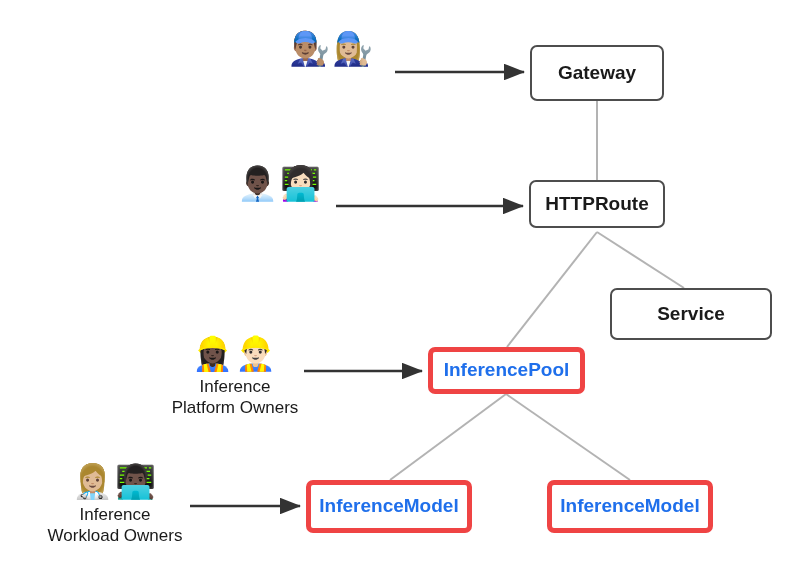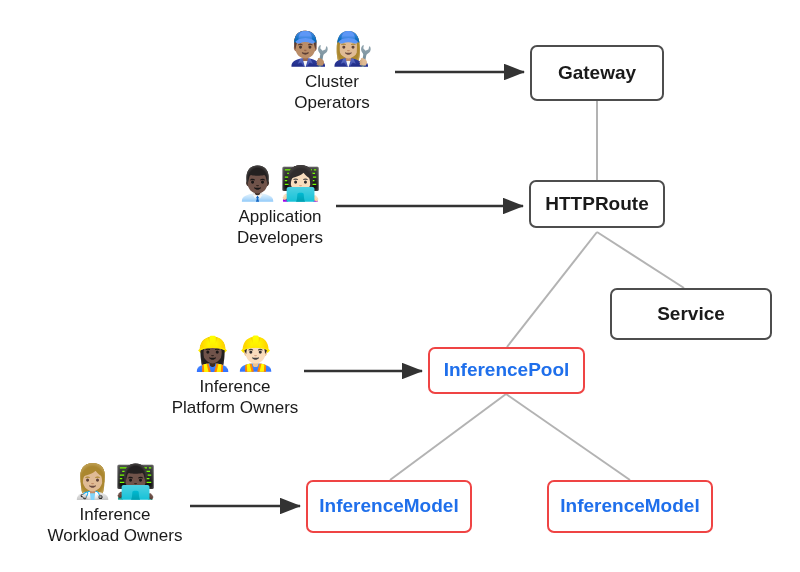--- a/index.html
+++ b/index.html
@@ -34,21 +34,21 @@
     text-align: center;
     line-height: 1.1;
   }
   .node.plain {
     border: 2px solid #4d4d4d;
     color: #1a1a1a;
     font-weight: bold;
     font-size: 19px;
   }
   .node.accent {
-    border: 2px solid #ef4444;
+    border: 5px solid #ef4444;
     color: #1f6feb;
     font-weight: bold;
     font-size: 19px;
   }
   .actor {
     position: absolute;
     display: flex;
     flex-direction: column;
     align-items: center;
     width: 190px;
@@ -111,27 +111,23 @@
       <div class="node accent" style="left: 306px; top: 480px; width: 166px; height: 53px;">
         <span>InferenceModel</span>
       </div>
       <div class="node accent" style="left: 547px; top: 480px; width: 166px; height: 53px;">
         <span>InferenceModel</span>
       </div>
     </div>
   <div id="actors-layer">
       <div class="actor" style="left: 237px; top: 30px;">
         <div class="actor-emojis">👨🏽‍🔧👩🏼‍🔧</div>
-        <div class="actor-label">Cluster
-Operators</div>
       </div>
       <div class="actor" style="left: 185px; top: 165px;">
         <div class="actor-emojis">👨🏿‍💼👩🏻‍💻</div>
-        <div class="actor-label">Application
-Developers</div>
       </div>
       <div class="actor" style="left: 140px; top: 335px;">
         <div class="actor-emojis">👷🏿‍♀️👷🏻‍♂️</div>
         <div class="actor-label">Inference
 Platform Owners</div>
       </div>
       <div class="actor" style="left: 20px; top: 463px;">
         <div class="actor-emojis">👩🏼‍⚕️👨🏿‍💻</div>
         <div class="actor-label">Inference
 Workload Owners</div>

